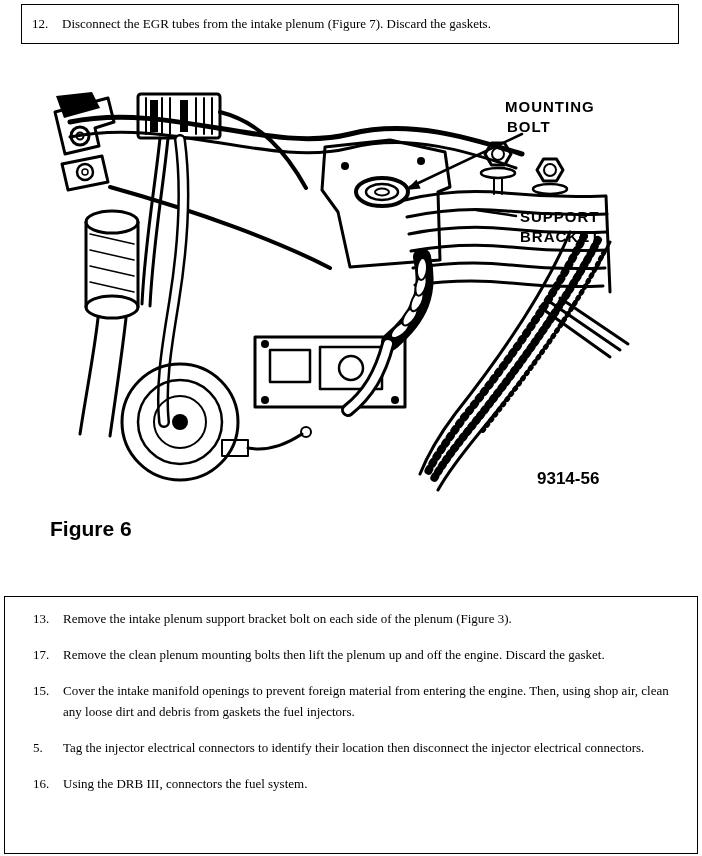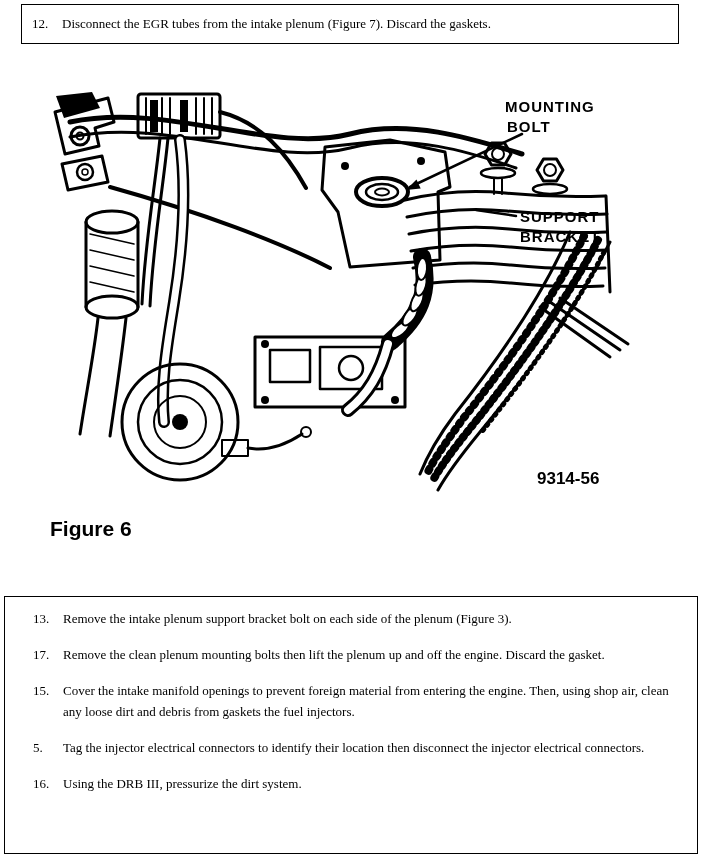--- a/index.html
+++ b/index.html
@@ -218,18 +218,18 @@
       <div class="step">
         <span class="step-num">15.</span>
         <span class="step-text">Cover the intake manifold openings to prevent foreign material from entering the engine. Then, using shop air, clean any loose dirt and debris from gaskets the fuel injectors.</span>
       </div>
       <div class="step">
         <span class="step-num">5.</span>
         <span class="step-text">Tag the injector electrical connectors to identify their location then disconnect the injector electrical connectors.</span>
       </div>
       <div class="step">
         <span class="step-num">16.</span>
-        <span class="step-text">Using the DRB III, pressurize the dirt system.</span>
+        <span class="step-text">Using the DRB III, connectors the fuel system.</span>
       </div>
     </div>
   </div>
 
 </div>
 
 </body></html>

